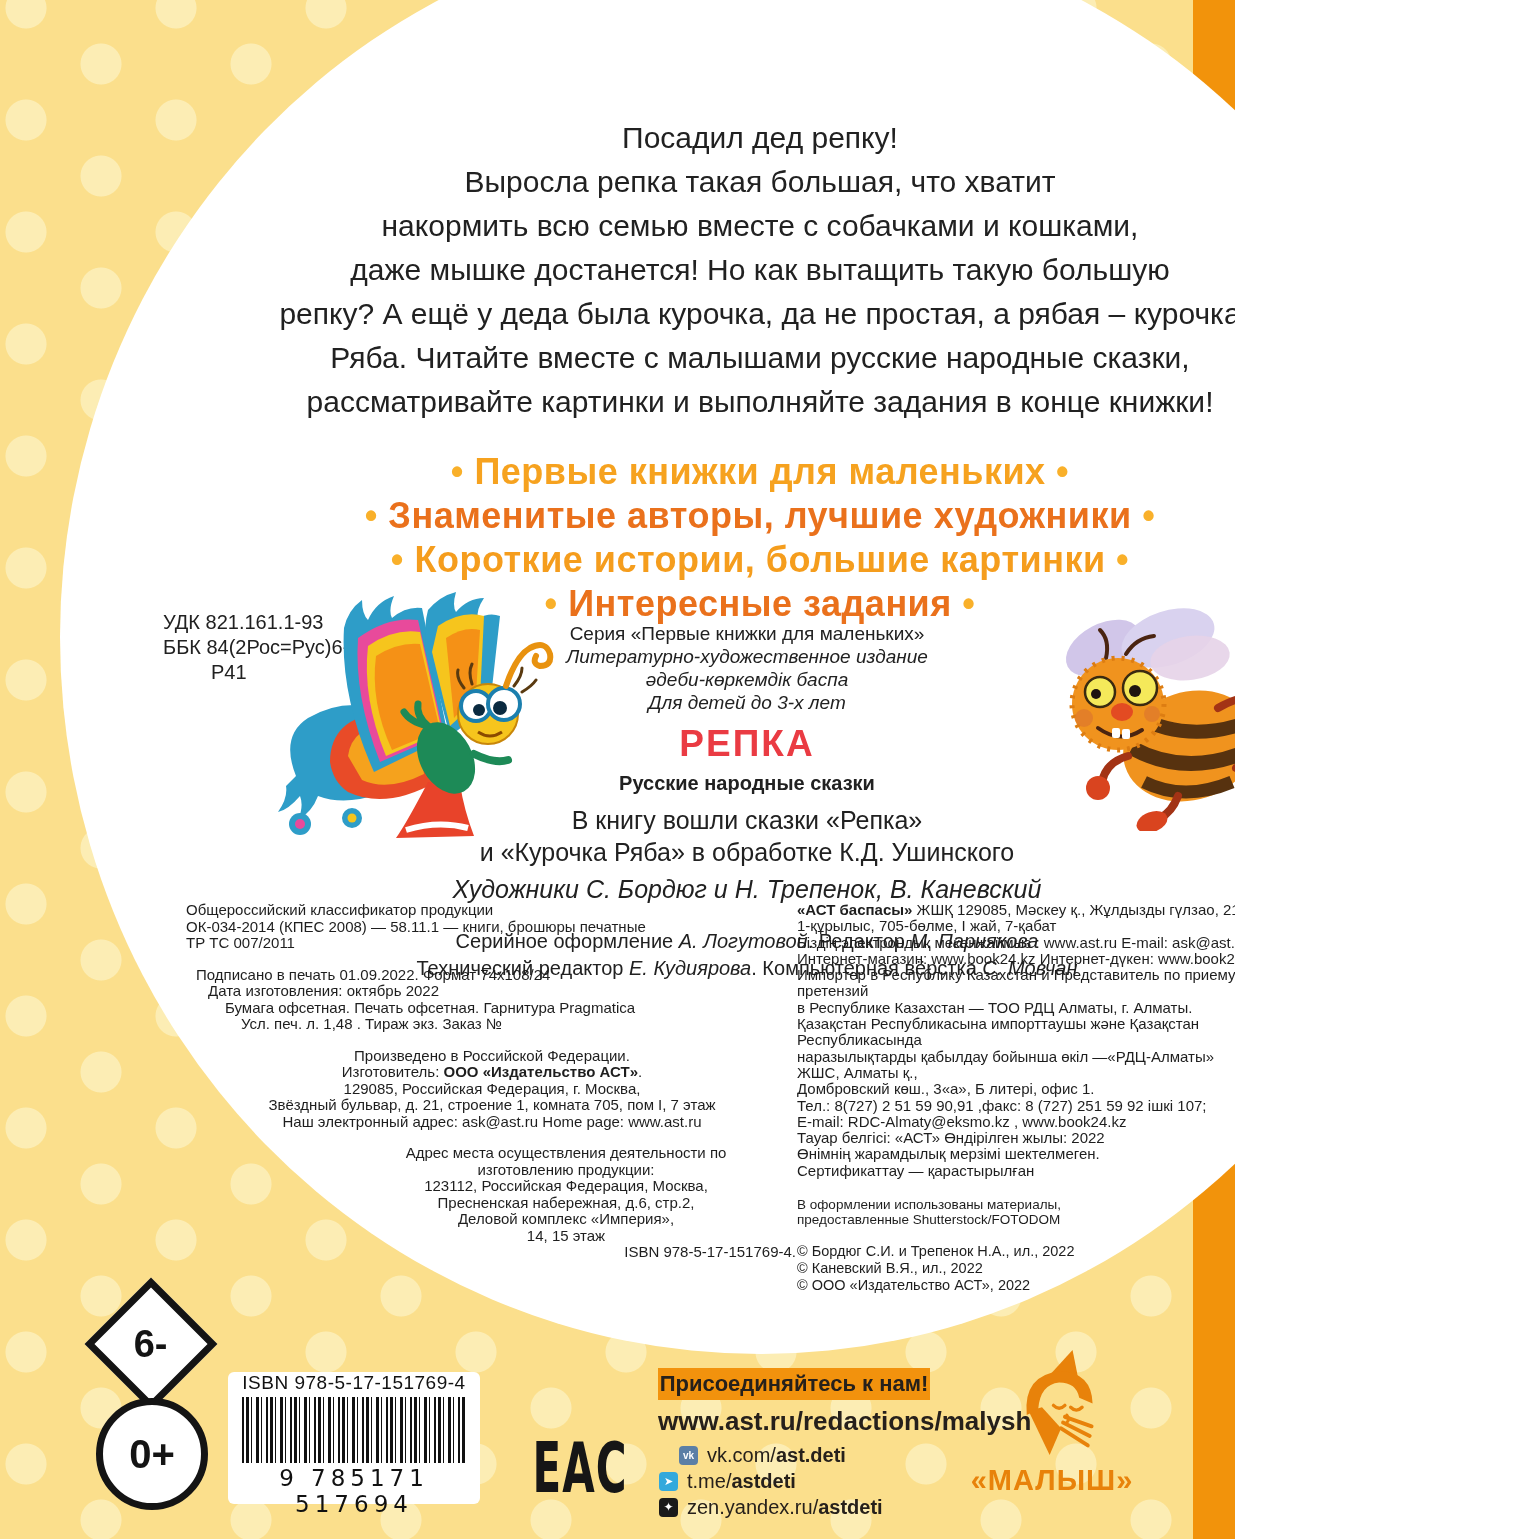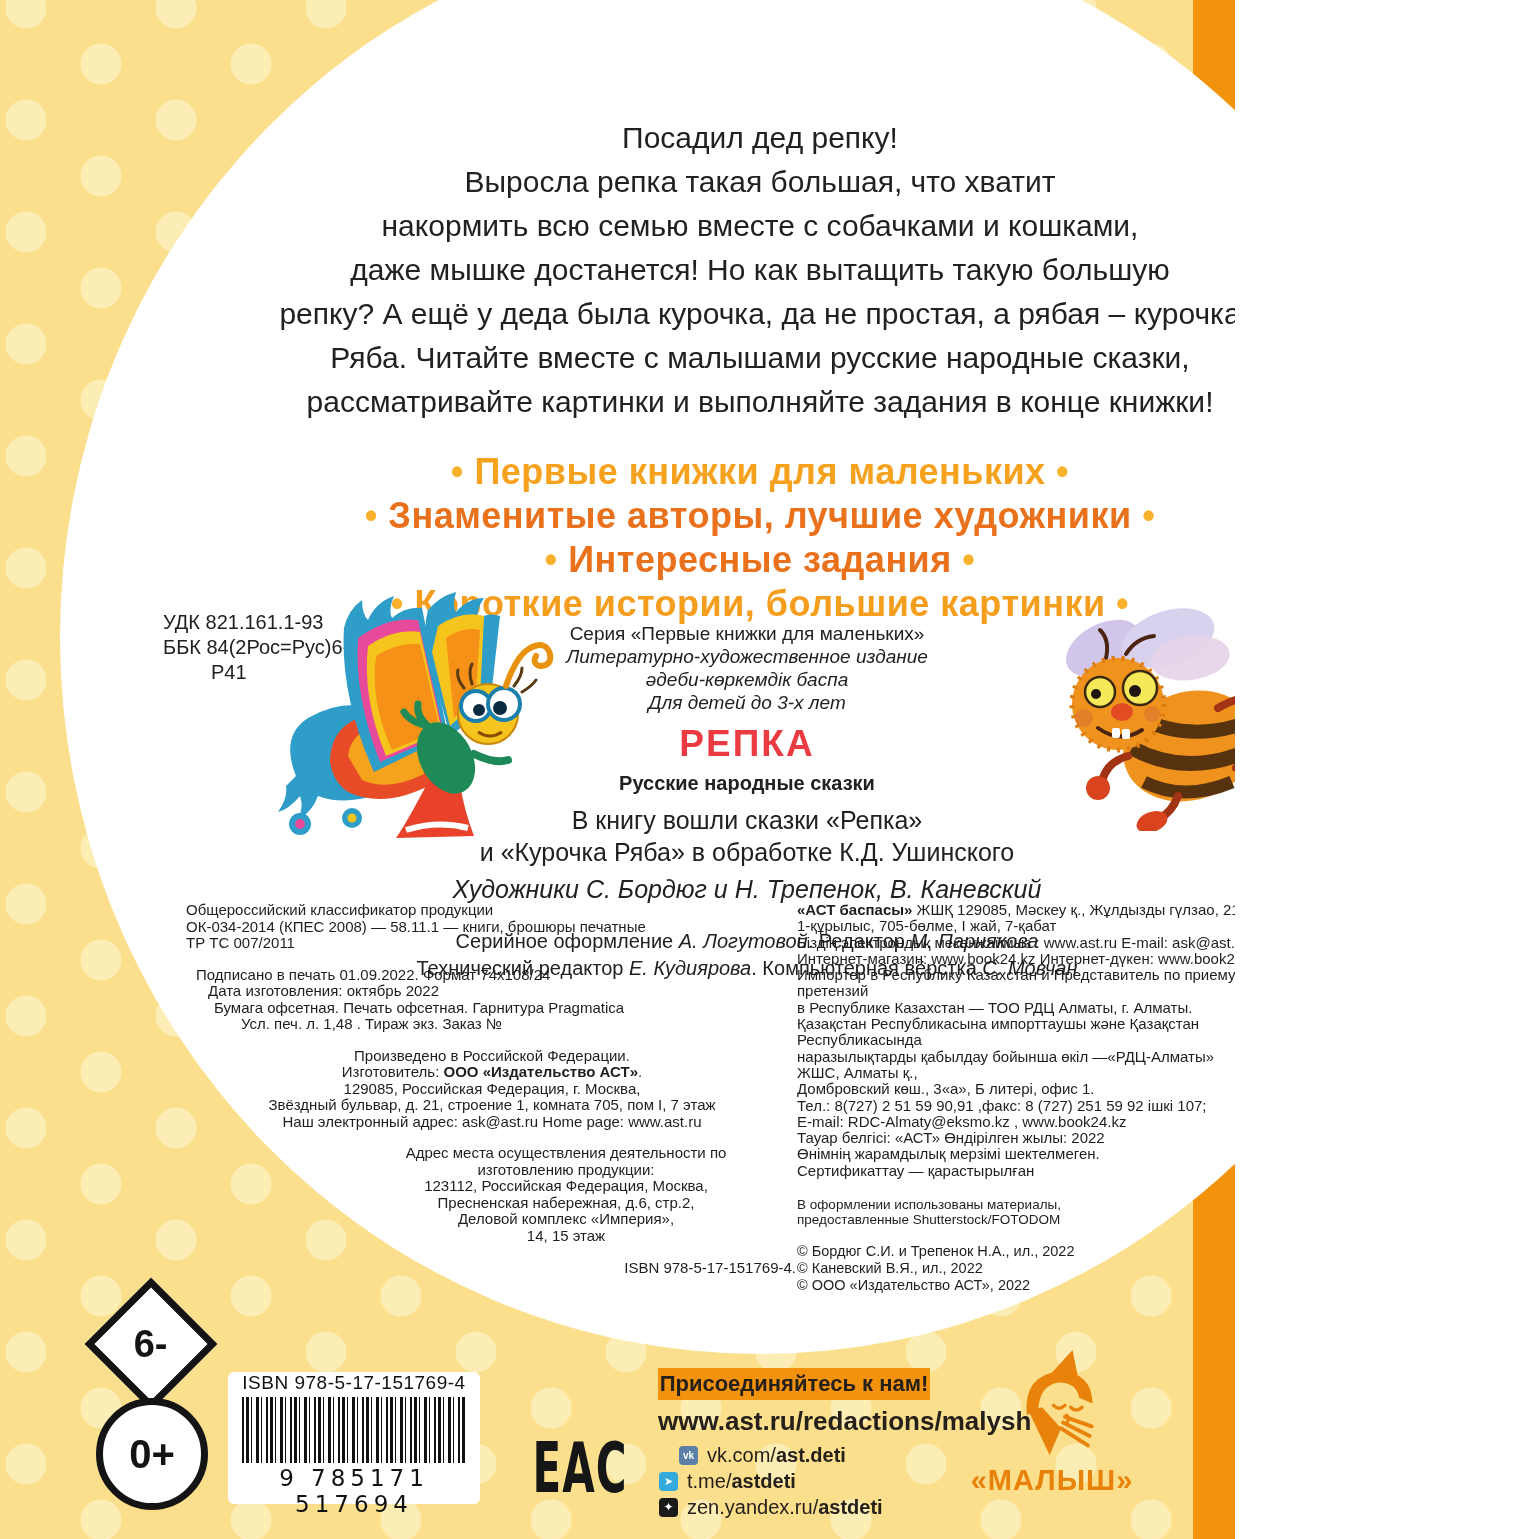--- a/index.html
+++ b/index.html
@@ -25,21 +25,21 @@
   .ed-title{font-size:37px;font-weight:bold;letter-spacing:2px;margin:9px 0 7px;}
   .ed-sub{font-size:20px;font-weight:bold;margin-bottom:9px;}
   .ed-contents{font-size:25px;line-height:32px;}
   .ed-artists{font-size:25px;font-style:italic;margin-top:7px;}
   .ed-staff{font-size:20px;line-height:27px;margin-top:24px;}
 
   .imprint-left{position:absolute;left:186px;top:902px;width:612px;font-size:15px;line-height:16.5px;color:#1e1e1e;}
   .imprint-left .blk{margin-top:15px;}
   .imprint-left .centered{text-align:center;}
   .prod-block{margin-left:150px;width:460px;text-align:center;}
-  .isbn-line{margin-left:150px;width:460px;text-align:right;margin-top:16px;}
+  .isbn-line{margin-left:150px;width:460px;text-align:right;margin-top:0;}
 
   .imprint-right{position:absolute;left:797px;top:902px;width:545px;font-size:15px;line-height:16.3px;color:#1e1e1e;}
   .materials{margin-top:18px;font-size:13.5px;line-height:15px;font-weight:bold;font-weight:normal;}
   .copyrights{margin-top:16px;font-size:14.5px;line-height:17px;}
 
   .badge-diamond{position:absolute;left:104px;top:1297px;width:80px;height:80px;background:#fff;
     border:7px solid #141414;transform:rotate(45deg);display:flex;align-items:center;justify-content:center;}
   .badge-diamond span{transform:rotate(-45deg);font-size:38px;font-weight:bold;color:#141414;}
   .badge-circle{position:absolute;left:96px;top:1398px;width:98px;height:98px;background:#fff;border:7px solid #141414;
     border-radius:50%;display:flex;align-items:center;justify-content:center;font-size:40px;font-weight:bold;color:#141414;}
@@ -86,22 +86,22 @@
       <div>накормить всю семью вместе с собачками и кошками,</div>
       <div>даже мышке достанется! Но как вытащить такую большую</div>
       <div>репку? А ещё у деда была курочка, да не простая, а рябая – курочка</div>
       <div>Ряба. Читайте вместе с малышами русские народные сказки,</div>
       <div>рассматривайте картинки и выполняйте задания в конце книжки!</div>
     </div>
 
   <div class="features">
       <div><span style="color: rgb(249, 176, 42);">• </span><span style="color: rgb(246, 162, 31);">Первые книжки для маленьких</span><span style="color: rgb(249, 176, 42);"> •</span></div>
       <div><span style="color: rgb(249, 176, 42);">• </span><span style="color: rgb(234, 113, 28);">Знаменитые авторы, лучшие художники</span><span style="color: rgb(249, 176, 42);"> •</span></div>
+      <div><span style="color: rgb(249, 176, 42);">• </span><span style="color: rgb(245, 157, 29);">Короткие истории, большие картинки</span><span style="color: rgb(249, 176, 42);"> •</span></div>
       <div><span style="color: rgb(249, 176, 42);">• </span><span style="color: rgb(234, 113, 28);">Интересные задания</span><span style="color: rgb(249, 176, 42);"> •</span></div>
-      <div><span style="color: rgb(249, 176, 42);">• </span><span style="color: rgb(245, 157, 29);">Короткие истории, большие картинки</span><span style="color: rgb(249, 176, 42);"> •</span></div>
     </div>
 
   <div class="codes">
       <div>УДК 821.161.1-93</div>
       <div>ББК 84(2Рос=Рус)6-44</div>
       <div style="margin-left: 48px;">Р41</div>
     </div>
 
   <svg class="illu illu-butterfly" width="300" height="270" viewBox="0 0 300 270">
     <path d="M18 190 Q2 150 30 132 Q70 108 118 128 L138 190 Q80 225 40 210 Q34 226 20 234 Q26 220 22 210 Q10 224 0 226 Q10 212 8 200 Z" fill="#2e9dc8"></path>
@@ -187,21 +187,21 @@
 
   <div class="imprint-left">
     <div>
         <div>Общероссийский классификатор продукции</div>
         <div>ОК-034-2014 (КПЕС 2008) — 58.11.1 — книги, брошюры печатные</div>
         <div>ТР ТС 007/2011</div>
       </div>
     <div class="blk">
         <div style="margin-left: 10px;">Подписано в печать 01.09.2022. Формат 74х108/24</div>
         <div style="margin-left: 22px;">Дата изготовления: октябрь 2022</div>
-        <div style="margin-left: 28px;">Бумага офсетная. Печать офсетная. Гарнитура Pragmatica</div>
+        <div style="margin-left: 39px;">Бумага офсетная. Печать офсетная. Гарнитура Pragmatica</div>
         <div style="margin-left: 55px;">Усл. печ. л. 1,48 . Тираж         экз. Заказ №</div>
       </div>
     <div class="blk centered">
         <div>Произведено в Российской Федерации.</div>
         <div><span>Изготовитель: </span><span style="font-weight: bold;">ООО «Издательство АСТ»</span><span>.</span></div>
         <div>129085, Российская Федерация, г. Москва,</div>
         <div>Звёздный бульвар, д. 21, строение 1, комната 705, пом I, 7 этаж</div>
         <div>Наш электронный адрес: ask@ast.ru Home page: www.ast.ru</div>
       </div>
     <div class="blk prod-block">

